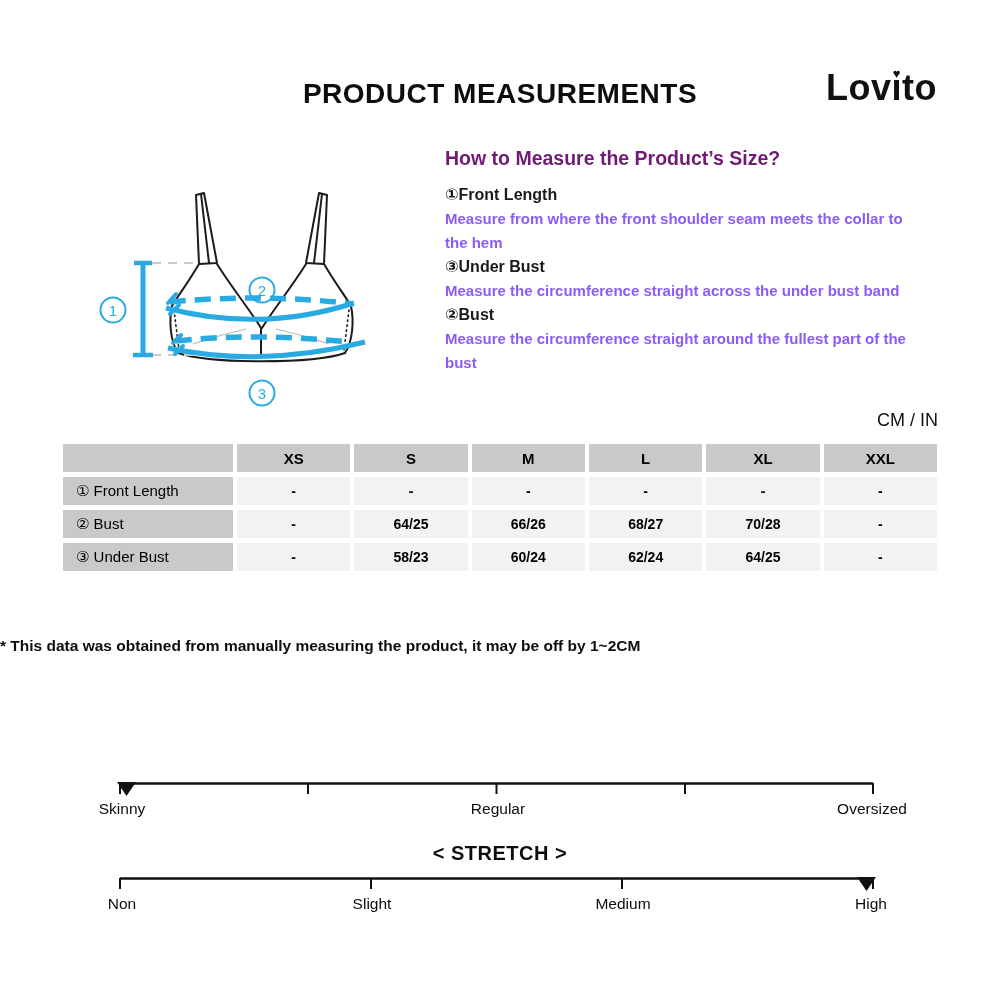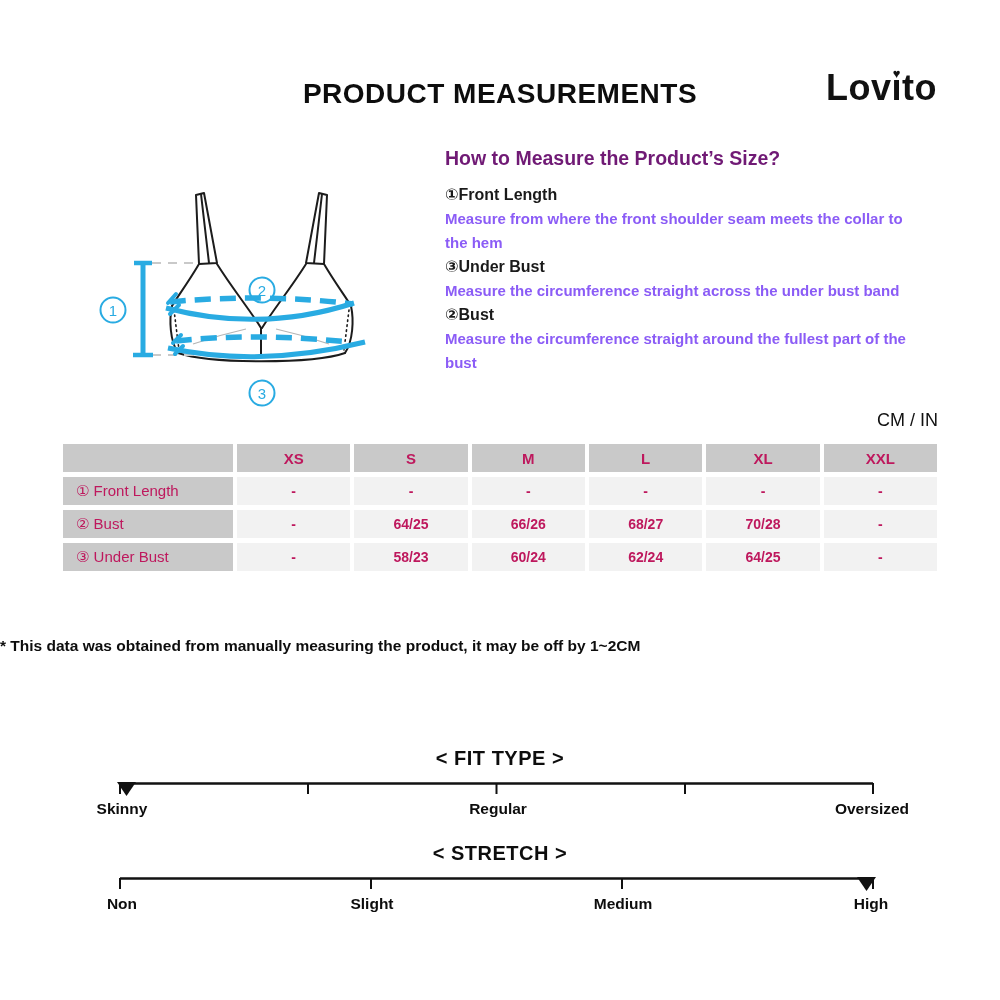--- a/index.html
+++ b/index.html
@@ -15,34 +15,34 @@
   .diagram text{font-family:"Liberation Sans","DejaVu Sans",sans-serif;font-size:15px;fill:#29abe2;}
 
   .howto{position:absolute;left:445px;top:147px;width:480px;}
   .howto-heading{font-size:19.5px;font-weight:700;margin-bottom:13px;color:#701a75;}
   .howto-item-title{font-size:16px;font-weight:700;line-height:24px;color:#1a1a1a;}
   .howto-item-desc{font-size:15px;line-height:24px;color:#8b5cf6;font-weight:700;}
 
   .unit{position:absolute;top:410px;right:62px;font-size:18px;font-weight:400;}
 
   .size-table{position:absolute;left:63px;top:444px;width:874px;display:grid;grid-template-columns:170px repeat(6,1fr);column-gap:4px;row-gap:5px;}
-  .cell{height:28px;display:flex;align-items:center;justify-content:center;font-size:15px;color:#be185d;}
+  .cell{height:28px;display:flex;align-items:center;justify-content:center;font-size:15px;color:#000000;}
   .cell.head{background:#c9c9c9;font-weight:700;}
   .cell.rowlabel{background:#c9c9c9;justify-content:flex-start;padding-left:13px;font-weight:400;}
   .cell.data{background:#f2f2f2;font-weight:700;font-size:14px;}
 
   .note{position:absolute;top:637px;left:0;width:1000px;font-size:15.5px;font-weight:700;color:#0d0d0d;}
 
   .scale-heading{position:absolute;left:0;width:1000px;text-align:center;font-size:20px;font-weight:700;letter-spacing:.5px;color:#0d0d0d;}
   #fit-heading{top:747px;}
   #stretch-heading{top:842px;}
   .scale-svg{position:absolute;left:116px;width:761px;height:18px;}
   #fit-line{top:781px;}
   #stretch-line{top:876px;}
-  .scale-label{position:absolute;transform:translateX(-50%);font-size:15.5px;font-weight:700;white-space:nowrap;color:#0d0d0d;}
+  .scale-label{position:absolute;transform:translateX(-50%);font-size:15.5px;font-weight:400;white-space:nowrap;color:#0d0d0d;}
   .fit-label{top:800px;}
   .stretch-label{top:895px;}
   #fit-l0{left:122px;} #fit-l1{left:498px;} #fit-l2{left:872px;}
   #st-l0{left:122px;} #st-l1{left:372px;} #st-l2{left:623px;} #st-l3{left:871px;}
 </style>
 </head>
 <body>
 
 <div class="canvas">
 
@@ -158,21 +158,20 @@
     <div class="cell data">-</div>
     <div class="cell data">58/23</div>
     <div class="cell data">60/24</div>
     <div class="cell data">62/24</div>
     <div class="cell data">64/25</div>
     <div class="cell data">-</div>
   </div>
 
   <div class="note">* This data was obtained from manually measuring the product, it may be off by 1~2CM</div>
 
-  <div class="scale-heading" id="fit-heading">&lt; FIT TYPE &gt;</div>
   <svg class="scale-svg" id="fit-line" viewBox="0 0 761 18">
     <line x1="4" y1="2.5" x2="757" y2="2.5" stroke="#111" stroke-width="2.5"></line>
     <line x1="4" y1="2" x2="4" y2="13" stroke="#111" stroke-width="2"></line>
     <line x1="192" y1="2" x2="192" y2="13" stroke="#111" stroke-width="2"></line>
     <line x1="380.5" y1="2" x2="380.5" y2="13" stroke="#111" stroke-width="2"></line>
     <line x1="569" y1="2" x2="569" y2="13" stroke="#111" stroke-width="2"></line>
     <line x1="757" y1="2" x2="757" y2="13" stroke="#111" stroke-width="2"></line>
     <polygon points="1,1 20,1 10.5,15" fill="#111"></polygon>
   </svg>
   <div class="scale-label fit-label" id="fit-l0">Skinny</div>

